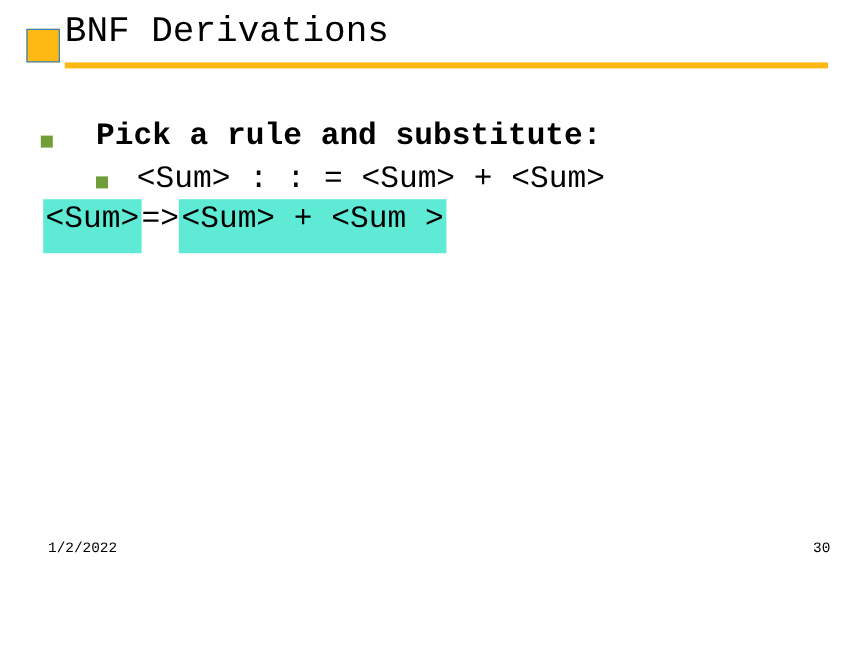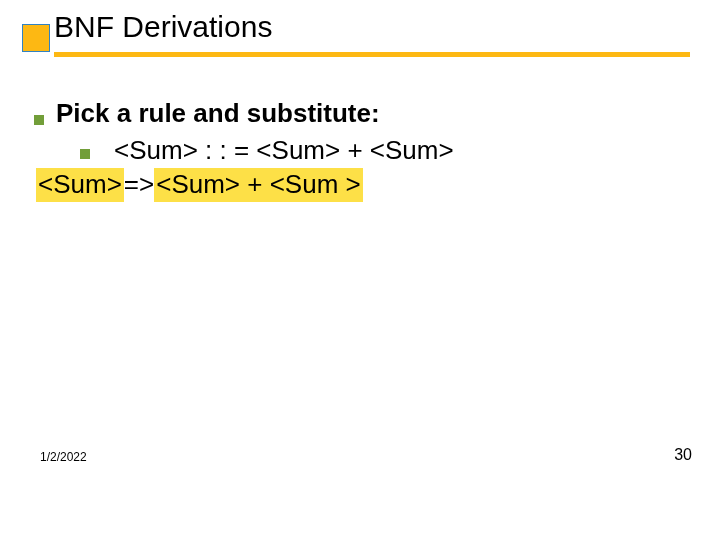--- a/index.html
+++ b/index.html
@@ -1,44 +1,44 @@
 <!DOCTYPE html>
 <html><head>
 <meta charset="utf-8">
 <style>
   * { margin: 0; padding: 0; box-sizing: border-box; }
   html, body { width: 720px; height: 540px; background: #fff; font-family: Verdana, Geneva, sans-serif; overflow: hidden; }
-  .slide { position: relative; width: 720px; height: 480px; }
+  .slide { position: relative; width: 720px; height: 480px; font-family: Liberation Mono, monospace; }
 
   
   .title-wrap { position: absolute; top: 10px; left: 54px; right: 30px; }
   .title { font-size: 30px; color: #000; font-weight: 400; }
   .title-underline { position: absolute; top: 52px; left: 54px; right: 30px; height: 5px; background: #fdb813; }
   .title-square { position: absolute; top: 24px; left: 22px; width: 28px; height: 28px; background: #fdb813; }
   .title-square::after { content: ""; position: absolute; inset: 0; border: 1px solid #3182c2; pointer-events: none; }
   .title-square-shadow { position: absolute; top: 28px; left: 26px; width: 28px; height: 28px; background: #999; z-index: -1; }
 
   
   .body { position: absolute; top: 98px; left: 34px; right: 40px; color: #000; }
-  .lvl1 { display: flex; align-items: flex-end; margin-bottom: 6px; }
+  .lvl1 { display: flex; align-items: flex-end; margin-bottom: 6px; gap: 24px; }
   .lvl1 .bullet { flex: 0 0 22px; padding-top: 10px; }
   .lvl1 .text { font-size: 26px; font-weight: 700; }
   .lvl2 { display: flex; align-items: flex-start; margin-left: 46px; margin-top: 4px; margin-bottom: 2px; gap: 12px; }
   .lvl2 .bullet { flex: 0 0 22px; padding-top: 10px; }
   .lvl2 .text { font-size: 26px; font-weight: 400; }
 
   .deriv { position: relative; font-size: 26px; font-weight: 400; margin-top: 2px; margin-left: 2px; }
-  .deriv .hl { background: #fde047; padding: 0 2px 1px 2px; display: inline-block; line-height: 1.25; }
+  .deriv .hl { background: #5eead4; padding: 0 2px 12px 2px; display: inline-block; line-height: 1.25; }
   .deriv .plain { display: inline-block; }
 
   .sq { width: 10px; height: 10px; background: #729e39; display: inline-block; }
 
   
   .date { position: absolute; left: 40px; bottom: 16px; font-size: 12px; color: #000; }
-  .pagenum { position: absolute; right: 28px; bottom: 16px; font-size: 16px; color: #000; }
+  .pagenum { position: absolute; right: 28px; bottom: 16px; font-size: 12px; color: #000; }
 </style>
 </head>
 <body>
 
 <div class="slide">
 
   <div class="title-square-shadow"></div>
   <div class="title-square"></div>
 
   <div class="title-wrap">

